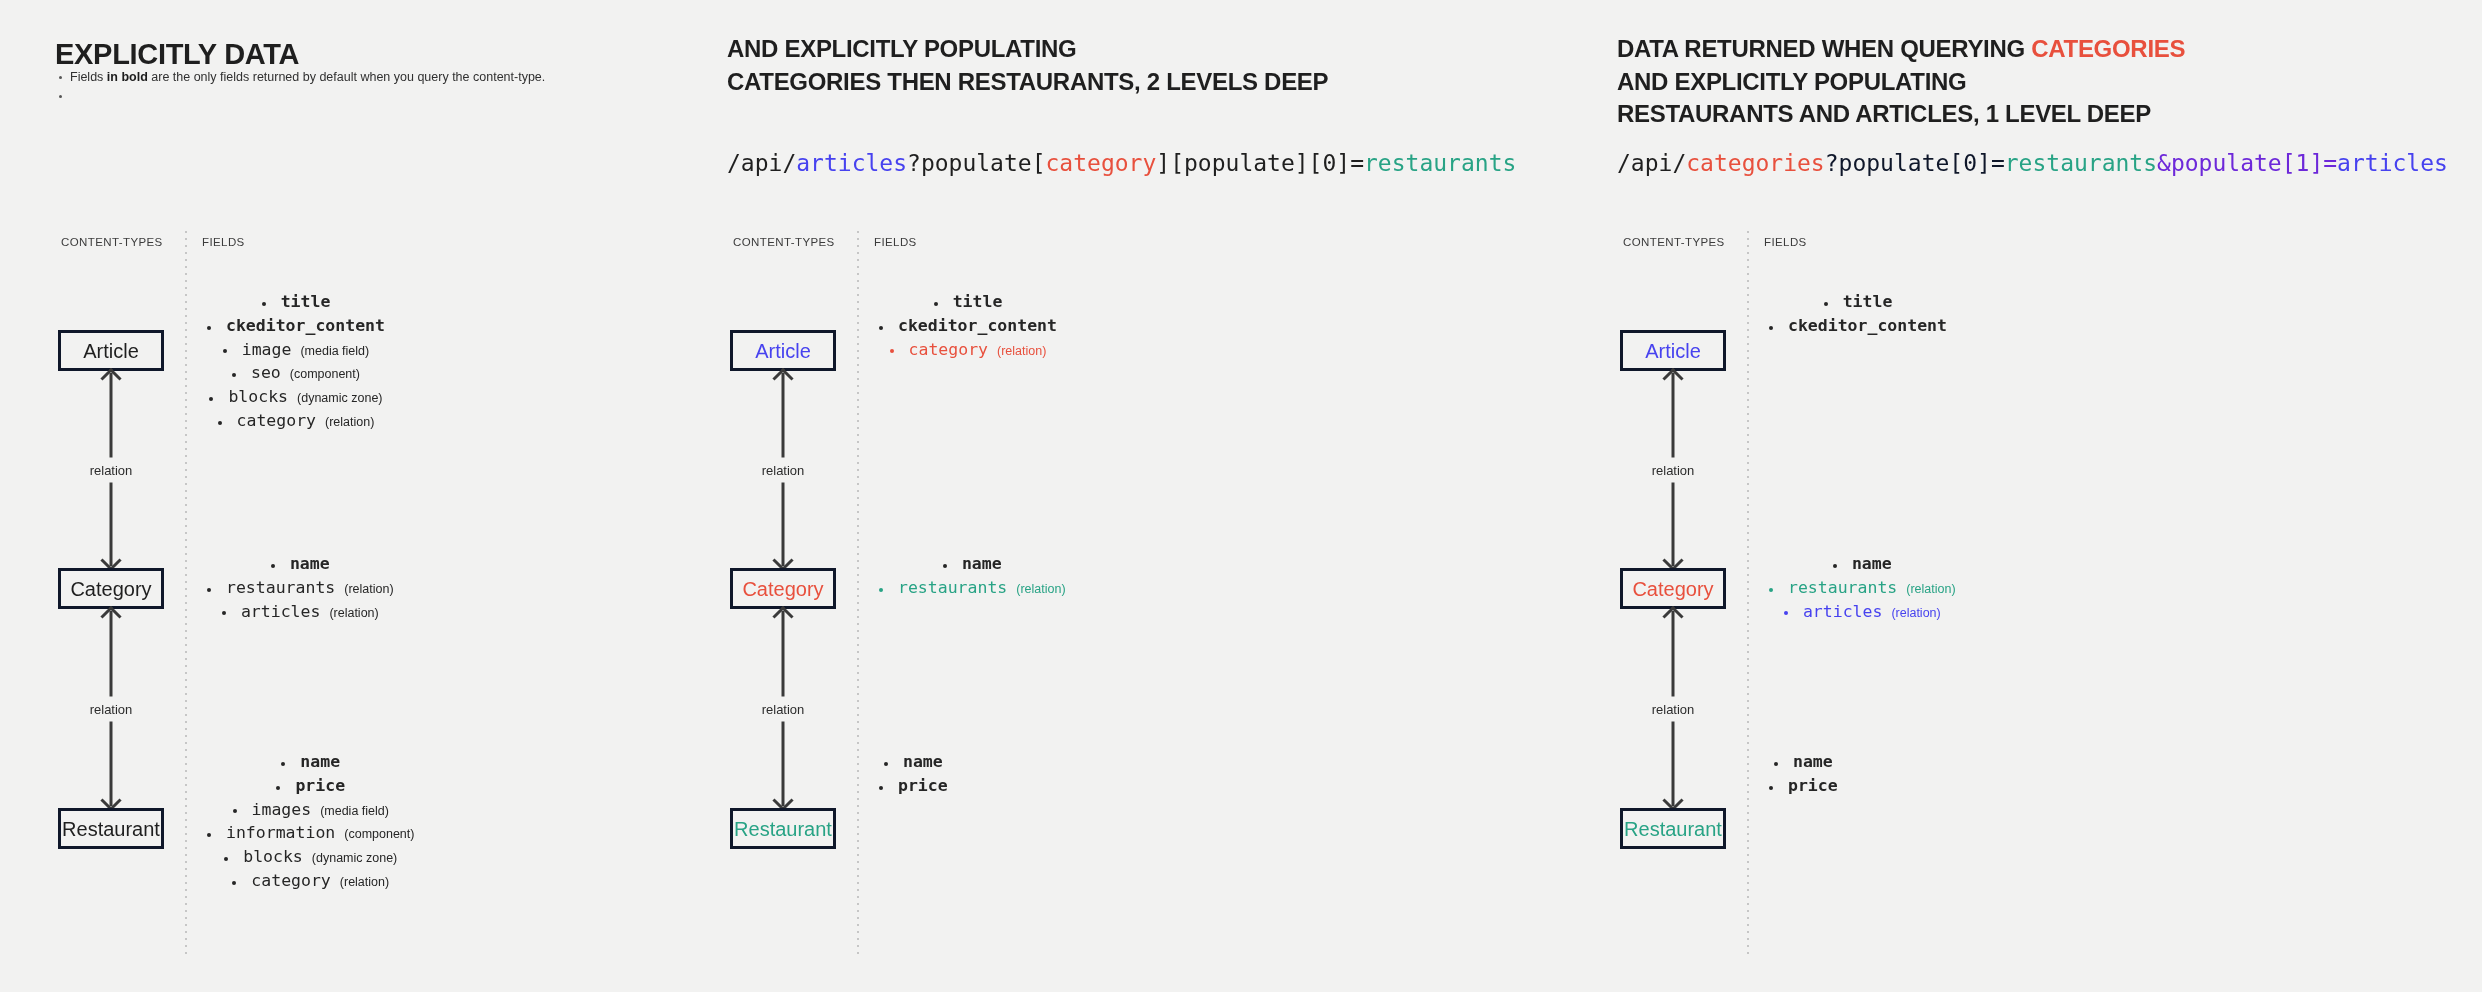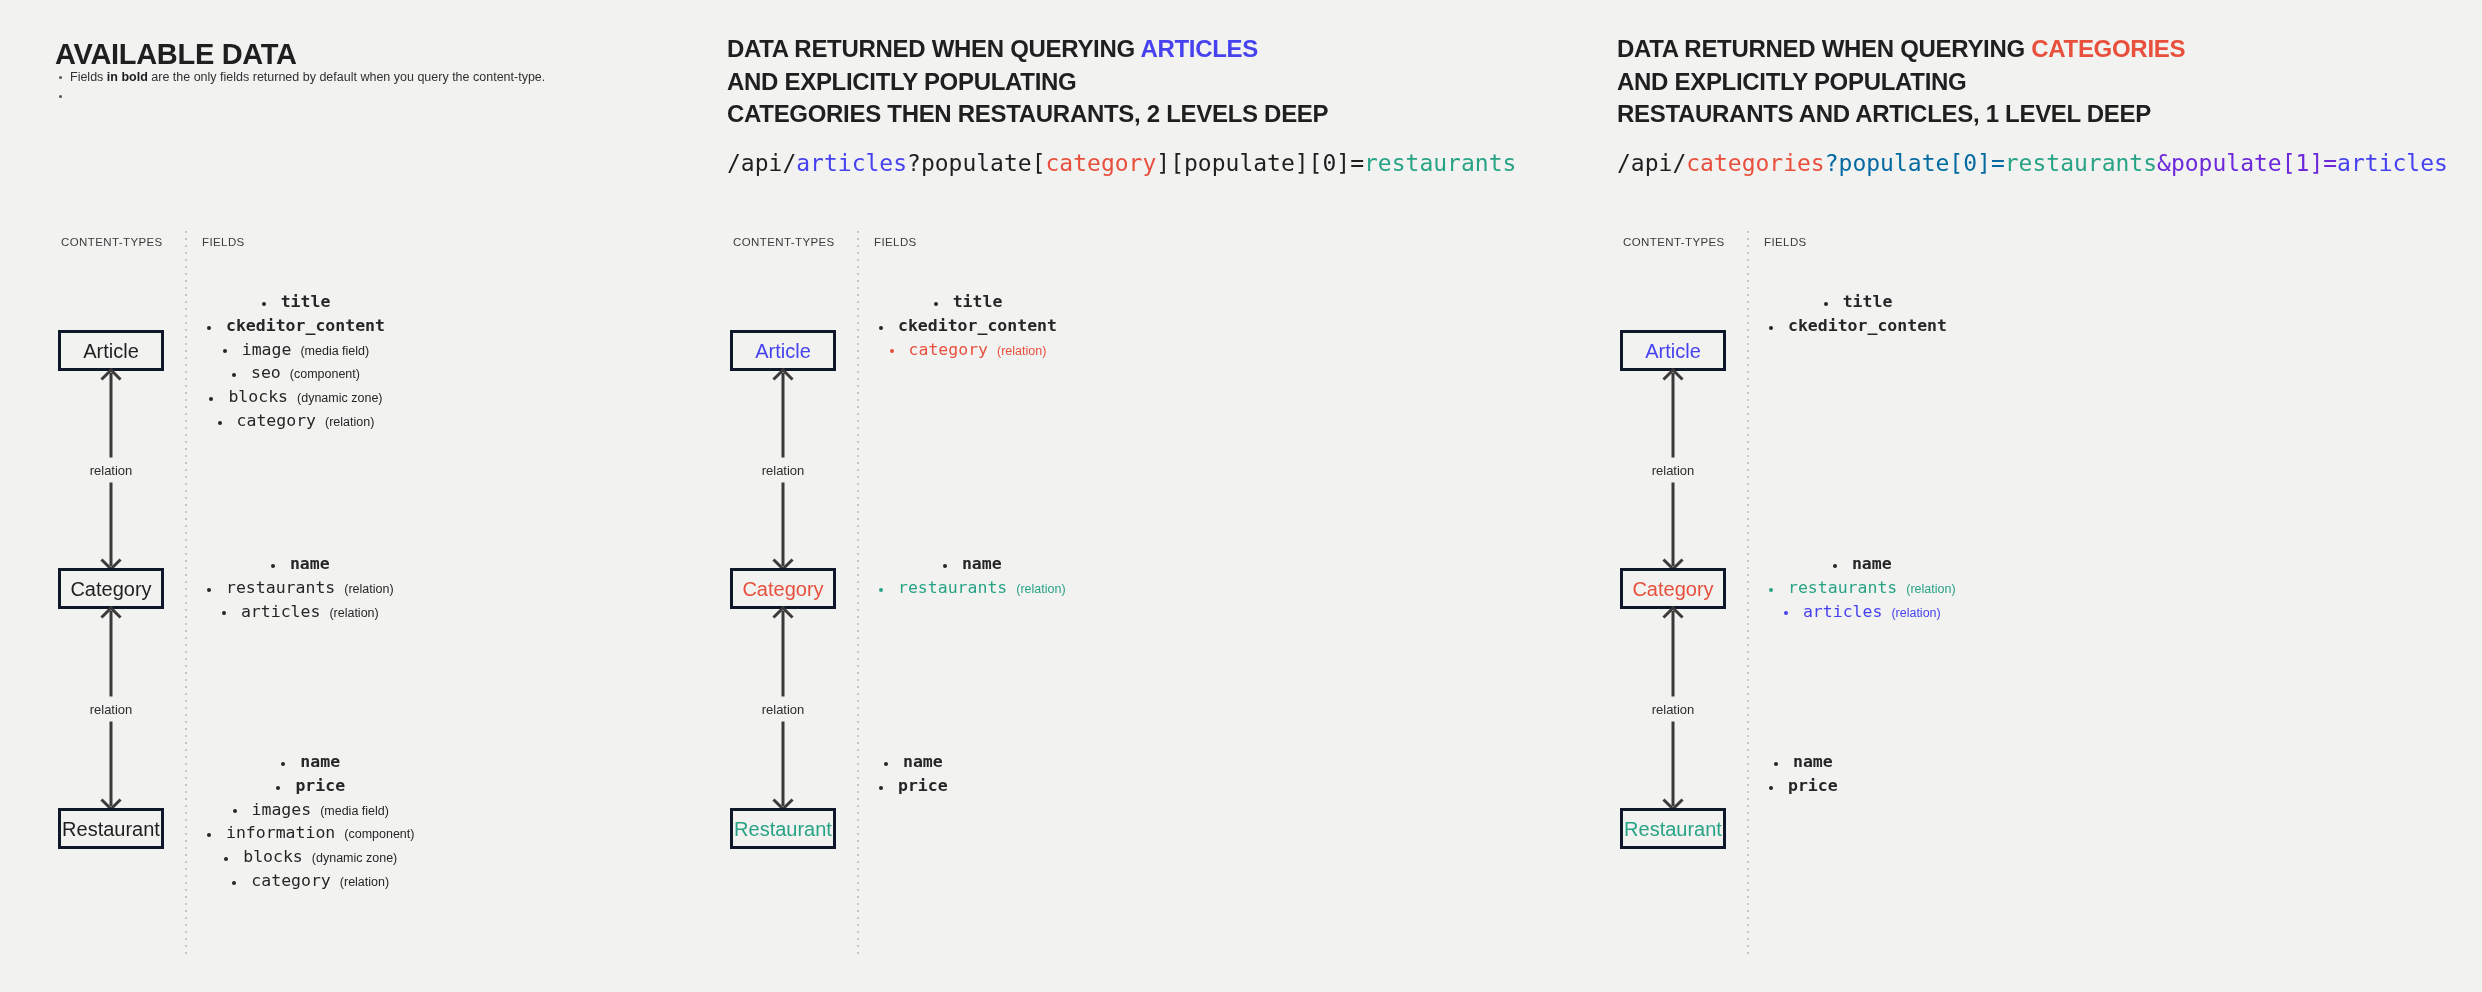--- a/index.html
+++ b/index.html
@@ -60,21 +60,21 @@
   .field-name { font-family:"DejaVu Sans Mono", monospace; font-size:16.5px; color:inherit; }
   .field-name.bold { font-weight:700; }
   .field-type { font-size:12.5px; color:inherit; margin-left:9px; }
 </style>
 </head>
 <body>
 
 <div class="canvas" style="background: rgb(242, 242, 241);">
     <div class="column" style="left: 55px;">
       <div class="col-title solo">
-        <div class="title-line"><span style="color: rgb(31, 31, 31);">AVAILABLE DATA</span></div>
+        <div class="title-line"><span style="color: rgb(31, 31, 31);">EXPLICITLY DATA</span></div>
       </div>
       <div class="notes">
         <div class="note-row">
           <span class="note-dot"></span>
           <div class="note-lines">
             <div class="note-line"><span>Fields </span><span class="b">in bold</span><span> are the only fields returned by default when you query the content-type.</span></div>
           </div>
         </div>
         <div class="note-row">
           <span class="note-dot"></span>
@@ -178,21 +178,20 @@
           <div class="field-item">
             <span class="field-dot"></span>
             <span class="field-name">category</span>
             <span class="field-type">(relation)</span>
           </div>
         </div>
       </div>
     </div>
     <div class="column" style="left: 727px;">
       <div class="col-title">
-        <div class="title-line"><span style="color: rgb(31, 31, 31);">DATA RETURNED WHEN QUERYING </span><span style="color: rgb(71, 66, 239);">ARTICLES</span></div>
         <div class="title-line"><span style="color: rgb(31, 31, 31);">AND EXPLICITLY POPULATING</span></div>
         <div class="title-line"><span style="color: rgb(31, 31, 31);">CATEGORIES THEN RESTAURANTS, 2 LEVELS DEEP</span></div>
       </div>
       <div class="code-line"><span style="color: rgb(31, 31, 31);">/api/</span><span style="color: rgb(71, 66, 239);">articles</span><span style="color: rgb(31, 31, 31);">?populate[</span><span style="color: rgb(232, 80, 61);">category</span><span style="color: rgb(31, 31, 31);">][populate][0]=</span><span style="color: rgb(40, 163, 133);">restaurants</span></div>
       <div class="table">
         <span class="ct-label">CONTENT-TYPES</span>
         <span class="fields-label">FIELDS</span>
         <div class="dotted"></div>
         <div class="node-box" style="top: 330px;">
           <span style="color: rgb(71, 66, 239);">Article</span>
@@ -252,21 +251,21 @@
           </div>
         </div>
       </div>
     </div>
     <div class="column" style="left: 1617px;">
       <div class="col-title">
         <div class="title-line"><span style="color: rgb(31, 31, 31);">DATA RETURNED WHEN QUERYING </span><span style="color: rgb(232, 80, 61);">CATEGORIES</span></div>
         <div class="title-line"><span style="color: rgb(31, 31, 31);">AND EXPLICITLY POPULATING</span></div>
         <div class="title-line"><span style="color: rgb(31, 31, 31);">RESTAURANTS AND ARTICLES, 1 LEVEL DEEP</span></div>
       </div>
-      <div class="code-line"><span style="color: rgb(31, 31, 31);">/api/</span><span style="color: rgb(232, 80, 61);">categories</span><span style="color: #0369a1;">?populate[0]=</span><span style="color: rgb(40, 163, 133);">restaurants</span><span style="color: #6d28d9;">&amp;populate[1]=</span><span style="color: rgb(71, 66, 239);">articles</span></div>
+      <div class="code-line"><span style="color: rgb(31, 31, 31);">/api/</span><span style="color: rgb(232, 80, 61);">categories</span><span style="color: #0f172a;">?populate[0]=</span><span style="color: rgb(40, 163, 133);">restaurants</span><span style="color: #6d28d9;">&amp;populate[1]=</span><span style="color: rgb(71, 66, 239);">articles</span></div>
       <div class="table">
         <span class="ct-label">CONTENT-TYPES</span>
         <span class="fields-label">FIELDS</span>
         <div class="dotted"></div>
         <div class="node-box" style="top: 330px;">
           <span style="color: rgb(71, 66, 239);">Article</span>
         </div>
         <div class="fields-list" style="top: 292px;">
           <div class="field-item">
             <span class="field-dot"></span>

